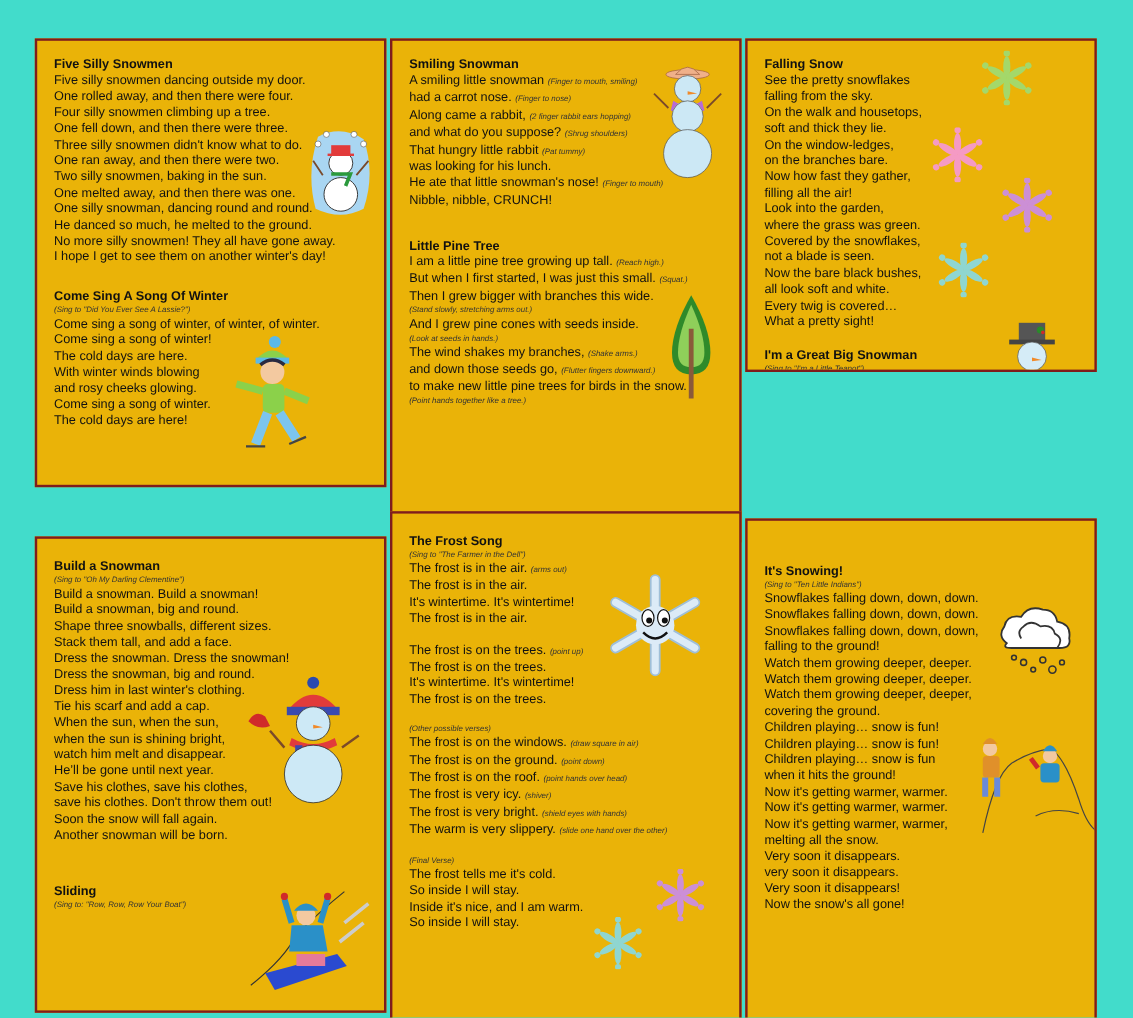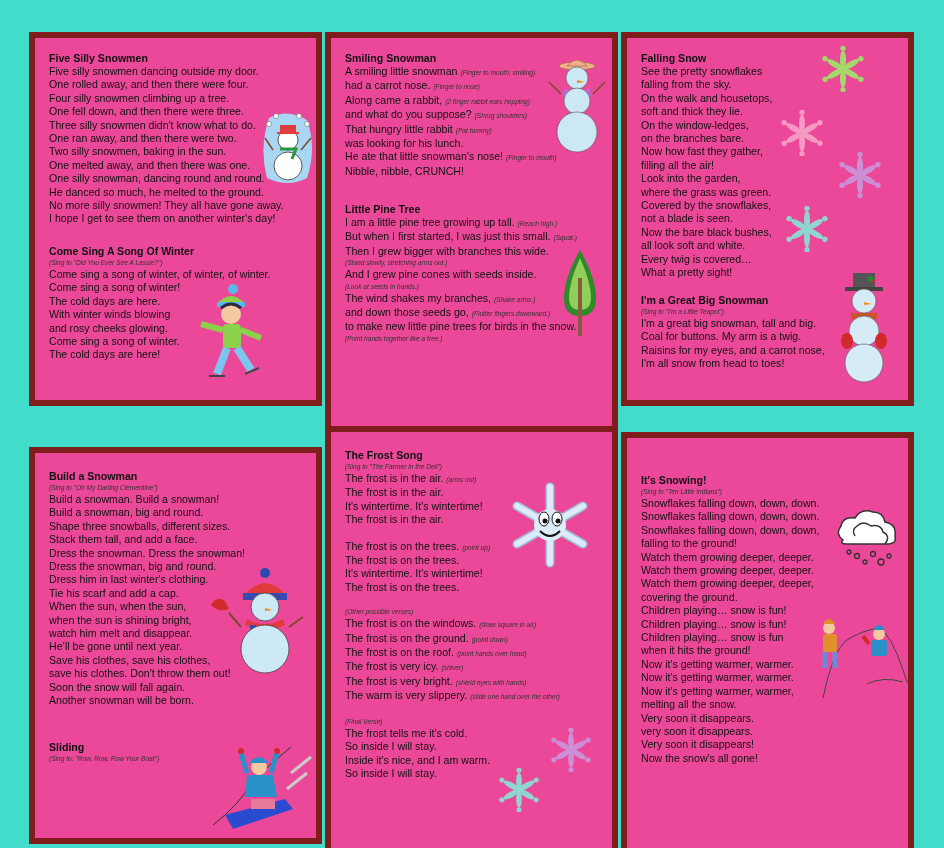--- a/index.html
+++ b/index.html
@@ -3,22 +3,22 @@
   <meta charset="utf-8">
   <style>
     html, body { margin:0; padding:0; }
     body {
       width:944px; height:848px; overflow:hidden;
       background:#42dccb;
       font-family:"Liberation Sans", "DejaVu Sans", sans-serif;
       position:relative;
     }
     .page {
-      position:absolute; background:#ec4899;
-      border:6px solid #7f1d1d;
+      position:absolute; background:#eab308;
+      border:2px solid #7f1d1d;
       box-sizing:border-box;
       overflow:hidden;
     }
     .song { position:absolute; left:14px; }
     .song-title { font-weight:bold; font-size:10.6px; color:#111; line-height:13px; }
     .song-sub { font-style:italic; font-size:6.6px; color:#333; line-height:10px; }
     .song-line { font-size:10.6px; color:#111; line-height:13.4px; white-space:nowrap; }
     .note { font-style:italic; font-size:6.6px; color:#333; margin-left:3px; }
     .song-line.sub { font-style:italic; font-size:6.6px; color:#333; line-height:10px; }
     .gap { height:13px; }
@@ -144,21 +144,21 @@
     <circle cx="30" cy="45" r="13" fill="#cce8f5" stroke="#555" stroke-width=".6"></circle>
     <circle cx="30" cy="76" r="20" fill="#cce8f5" stroke="#555" stroke-width=".6"></circle>
   </svg>
   <svg class="illus" style="left:231px;top:210px" width="36" height="90" viewBox="0 0 36 90">
     <path d="M18 2 Q34 30 34 50 Q34 68 18 68 Q2 68 2 50 Q2 30 18 2Z" fill="#2f8a2a"></path>
     <path d="M18 10 Q29 34 29 50 Q29 62 18 62 Q7 62 7 50 Q7 34 18 10Z" fill="#8fcf5a"></path>
     <path d="M18 30 V88" stroke="#8a5a3a" stroke-width="4"></path>
   </svg>
 </div>
 
-<div class="page" style="left:621px;top:32px;width:293px;height:374px;">
+<div class="page" style="left:621px;top:32px;width:293px;height:278px;">
   <div class="song" style="top:14px;">
     <div class="song-title">Falling Snow</div>
     <div>
         <div class="song-line"><span>See the pretty snowflakes</span></div>
         <div class="song-line"><span>falling from the sky.</span></div>
         <div class="song-line"><span>On the walk and housetops,</span></div>
         <div class="song-line"><span>soft and thick they lie.</span></div>
         <div class="song-line"><span>On the window-ledges,</span></div>
         <div class="song-line"><span>on the branches bare.</span></div>
         <div class="song-line"><span>Now how fast they gather,</span></div>

